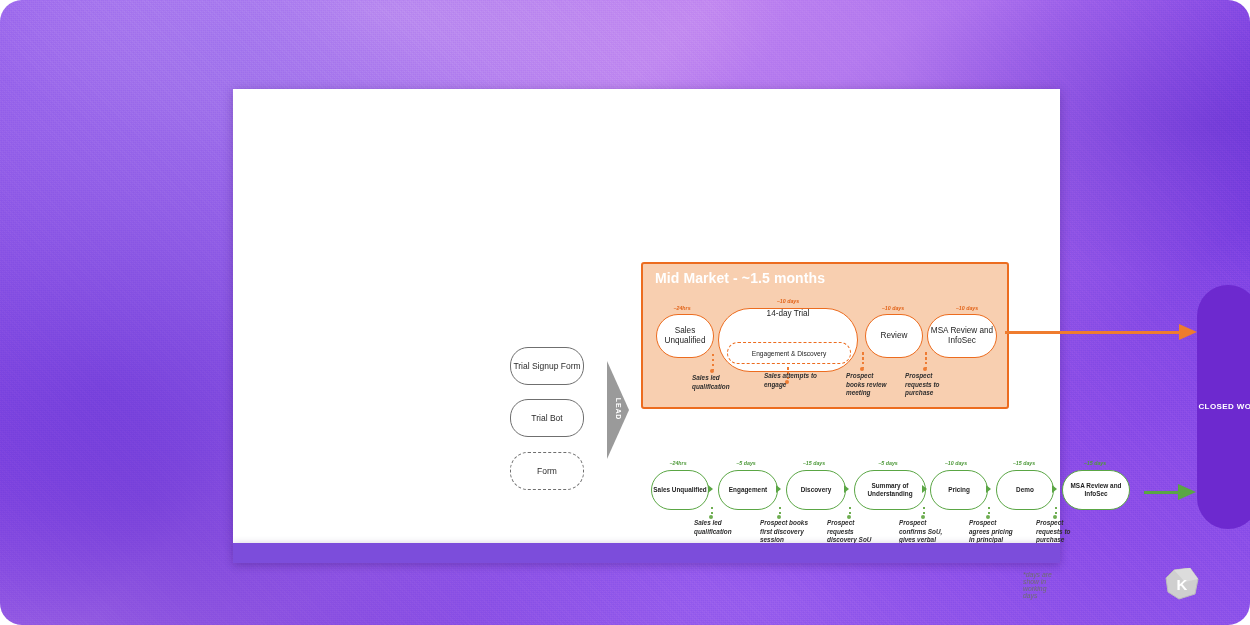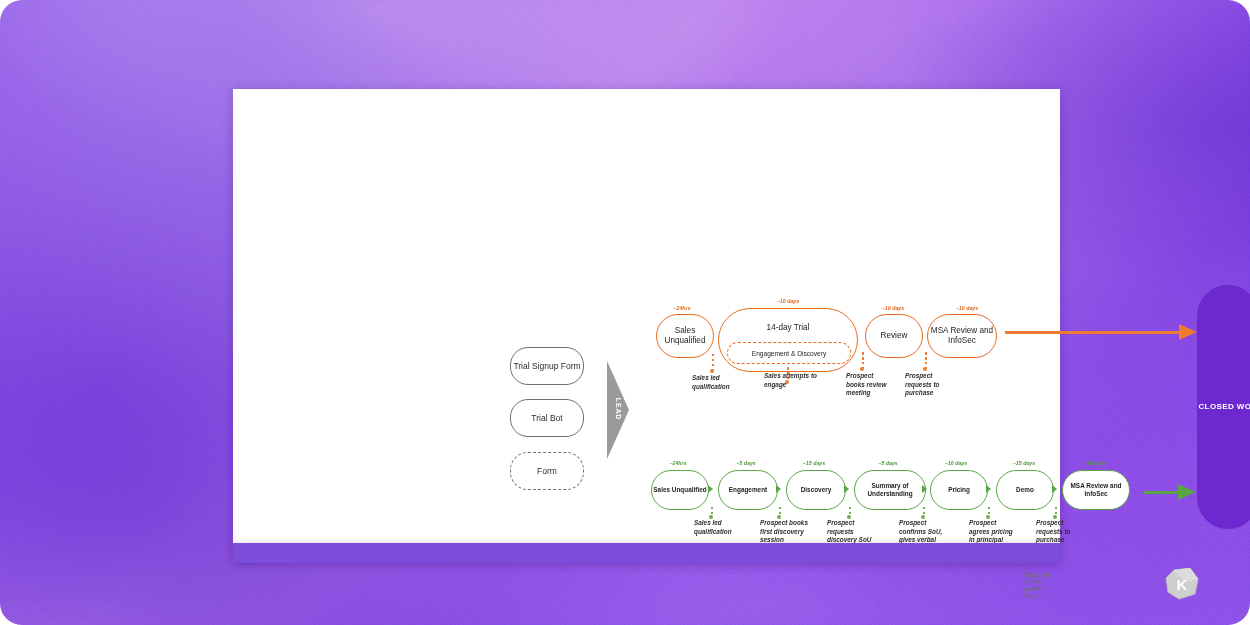--- a/index.html
+++ b/index.html
@@ -142,30 +142,33 @@
     </div>
     <div class="src dashed" id="src2">
       <span>Form</span>
     </div>
 
     <svg id="leadarrow" viewBox="0 0 22 98">
       <polygon points="0,0 22,49 0,98" fill="#9a9a9a"></polygon>
     </svg>
     <div id="leadlabel">LEAD</div>
 
+    <div class="panel" id="panelMM">
+      <div class="panel-title">Mid Market - ~1.5 months</div>
+    </div>
 
     <div class="daylabel mm" style="left:428px;top:216px;width:42px;">~24hrs</div>
     <div class="daylabel mm" style="left:524px;top:209px;width:62px;">~10 days</div>
     <div class="daylabel mm" style="left:632px;top:216px;width:56px;">~10 days</div>
     <div class="daylabel mm" style="left:706px;top:216px;width:56px;">~10 days</div>
 
     <div class="node mm" style="left:423px;top:225px;width:56px;height:42px;">
       <span>Sales Unqualified</span>
     </div>
-    <div class="node mm" style="left:485px;top:219px;width:140px;height:64px;align-items:flex-start;padding-top:14px;box-sizing:border-box;">
+    <div class="node mm" style="left:485px;top:219px;width:140px;height:64px;align-items:flex-start;box-sizing:border-box;">
       <span>14-day Trial</span>
     </div>
     <div id="eng">
       <span>Engagement &amp; Discovery</span>
     </div>
     <div class="node mm" style="left:632px;top:225px;width:56px;height:42px;">
       <span>Review</span>
     </div>
     <div class="node mm" style="left:694px;top:225px;width:68px;height:42px;">
       <span>MSA Review and InfoSec</span>

